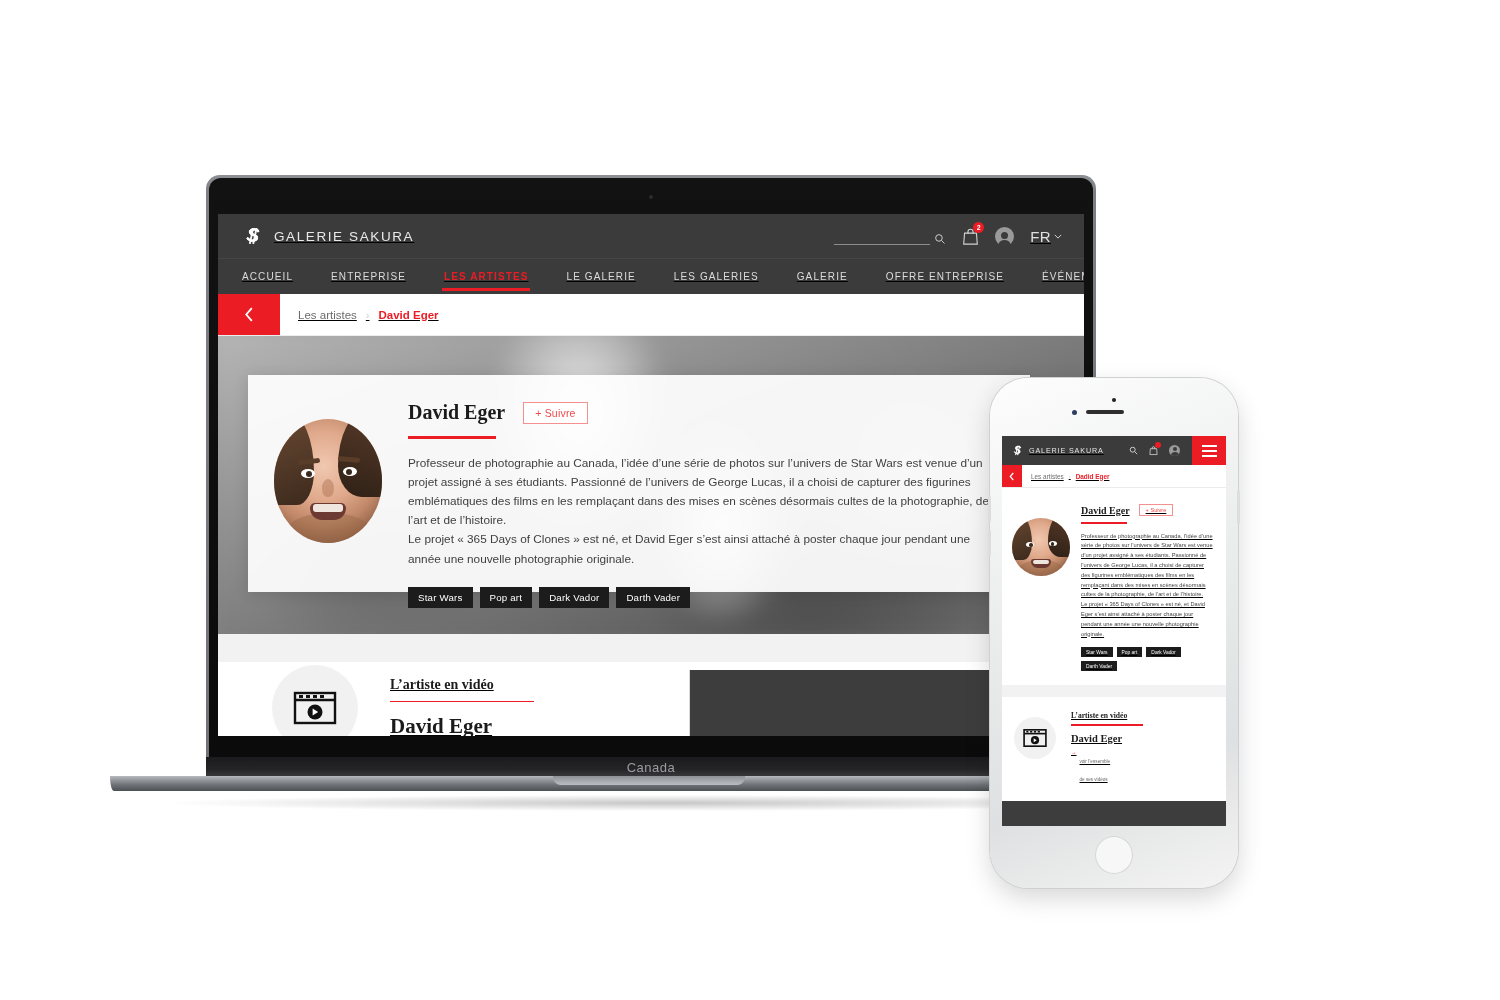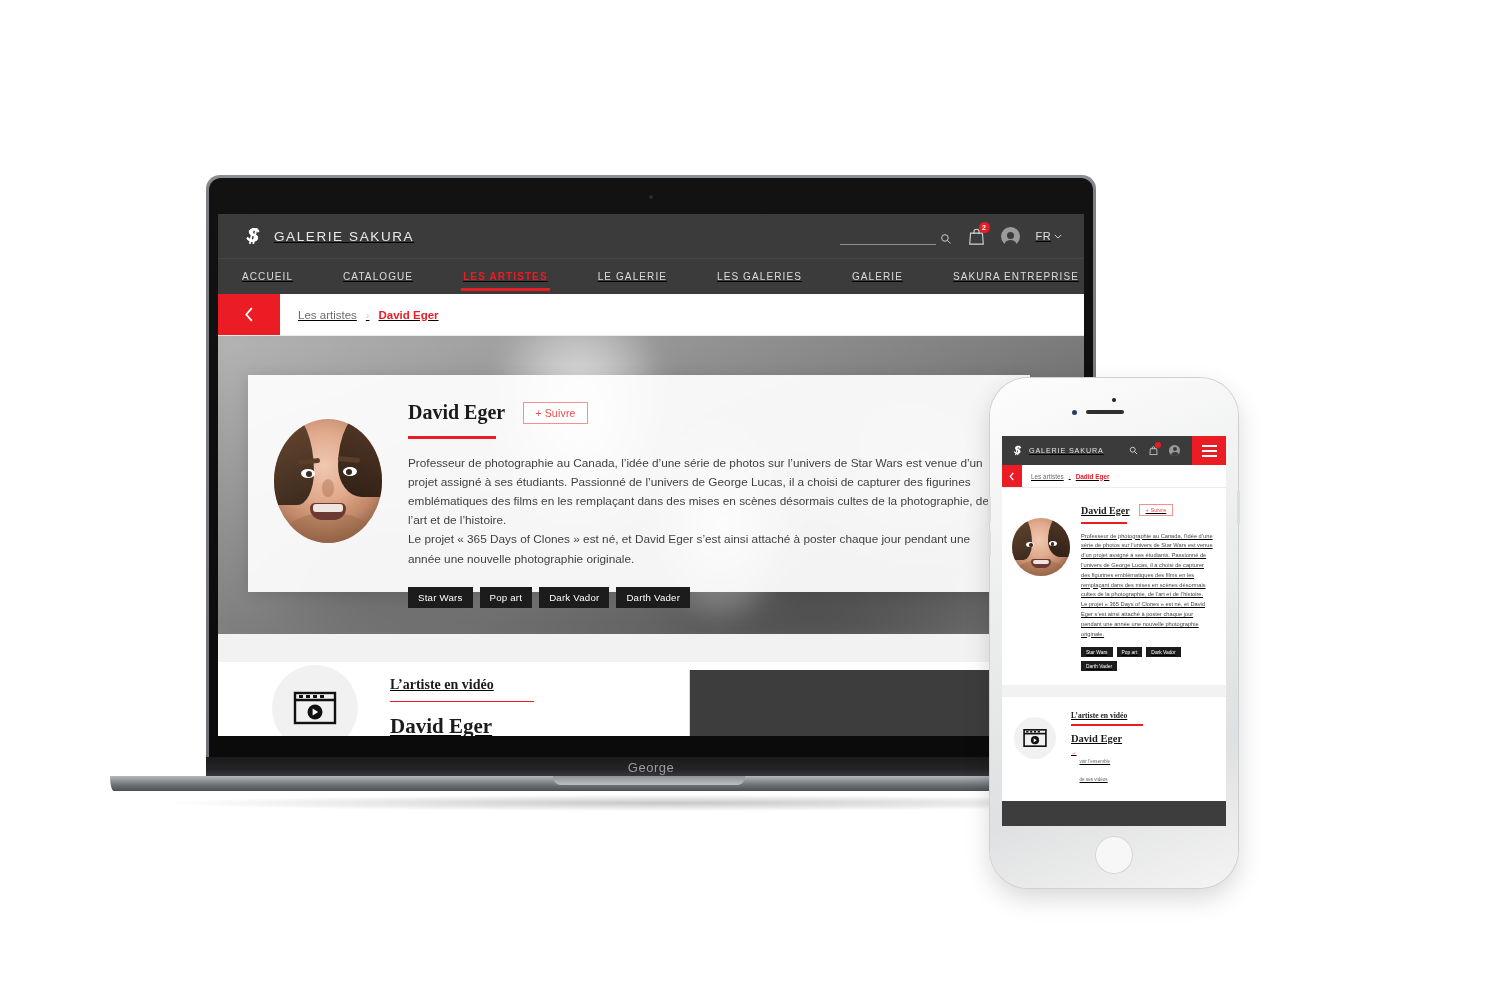--- a/index.html
+++ b/index.html
@@ -88,24 +88,24 @@
     text-align:center; font-weight:700;
   }
   .avatar-circle {
     width:19px; height:19px; border-radius:50%; background:#9a9a9a;
     display:flex; align-items:center; justify-content:center; overflow:hidden;
   }
   .avatar-head { width:7px; height:7px; border-radius:50%; background:#3b3b3b; margin-top:-1px; }
   .avatar-body {
     position:absolute; bottom:0; width:13px; height:6px; border-radius:7px 7px 0 0; background:#3b3b3b;
   }
-  .lang { color:#e0e0e0; font-size:11px; display:flex; align-items:center; gap:3px; letter-spacing:.4px; }
+  .lang { color:#e0e0e0; font-size:15px; display:flex; align-items:center; gap:3px; letter-spacing:.4px; }
 
   .navbar {
-    background:#3b3b3b; height:36px; display:flex; align-items:center; gap:12px;
+    background:#3b3b3b; height:36px; display:flex; align-items:center; gap:0;
     padding:0 24px; border-top:1px solid #454545; position:relative;
   }
   .nav-item {
     color:#dcdcdc; font-size:10px; letter-spacing:1.1px; padding:0 19px;
     cursor:pointer; position:relative; white-space:nowrap;
   }
   .nav-item:first-child { padding-left:0; }
   .nav-item.active { color:#ec1c24; font-weight:700; }
   .nav-item.active::after {
     content:""; position:absolute; left:17px; right:17px; bottom:-9px; height:3px; background:#ec1c24;
@@ -334,26 +334,26 @@
                 <span>FR</span>
                 <svg width="8" height="5" viewBox="0 0 10 6">
                   <path d="M1 1l4 4 4-4" fill="none" stroke="#d8d8d8" stroke-width="1.2"></path>
                 </svg>
               </div>
             </div>
           </div>
 
           <div class="navbar">
             <div class="nav-item">ACCUEIL</div>
-            <div class="nav-item">CATALOGUE</div>
+            <div class="nav-item">ENTREPRISE</div>
             <div class="nav-item active">LES ARTISTES</div>
             <div class="nav-item">LE GALERIE</div>
             <div class="nav-item">LES GALERIES</div>
             <div class="nav-item">GALERIE</div>
-            <div class="nav-item">SAKURA ENTREPRISE</div>
+            <div class="nav-item">OFFRE ENTREPRISE</div>
             <div class="nav-item">ÉVÉNEMENTS</div>
           </div>
 
           <div class="breadcrumb-bar">
             <div class="back-btn">
               <svg width="11" height="17" viewBox="0 0 12 18">
                 <path d="M8.5 2L2.5 9l6 7" fill="none" stroke="#fff" stroke-width="2"></path>
               </svg>
             </div>
             <div class="crumbs">
@@ -425,21 +425,21 @@
             <div class="video-thumb"></div>
           </div>
 
         </div>
       </div>
     </div>
   </div>
 
   <div class="laptop-base">
     <div class="laptop-base-top">
-      <div class="laptop-base-label">George</div>
+      <div class="laptop-base-label">Canada</div>
     </div>
     <div class="laptop-foot"></div>
     <div class="laptop-notch"></div>
   </div>
   <div class="laptop-shadow"></div>
 </div>
 
 <div class="phone">
   <div class="phone-sensor"></div>
   <div class="phone-cam"></div>

